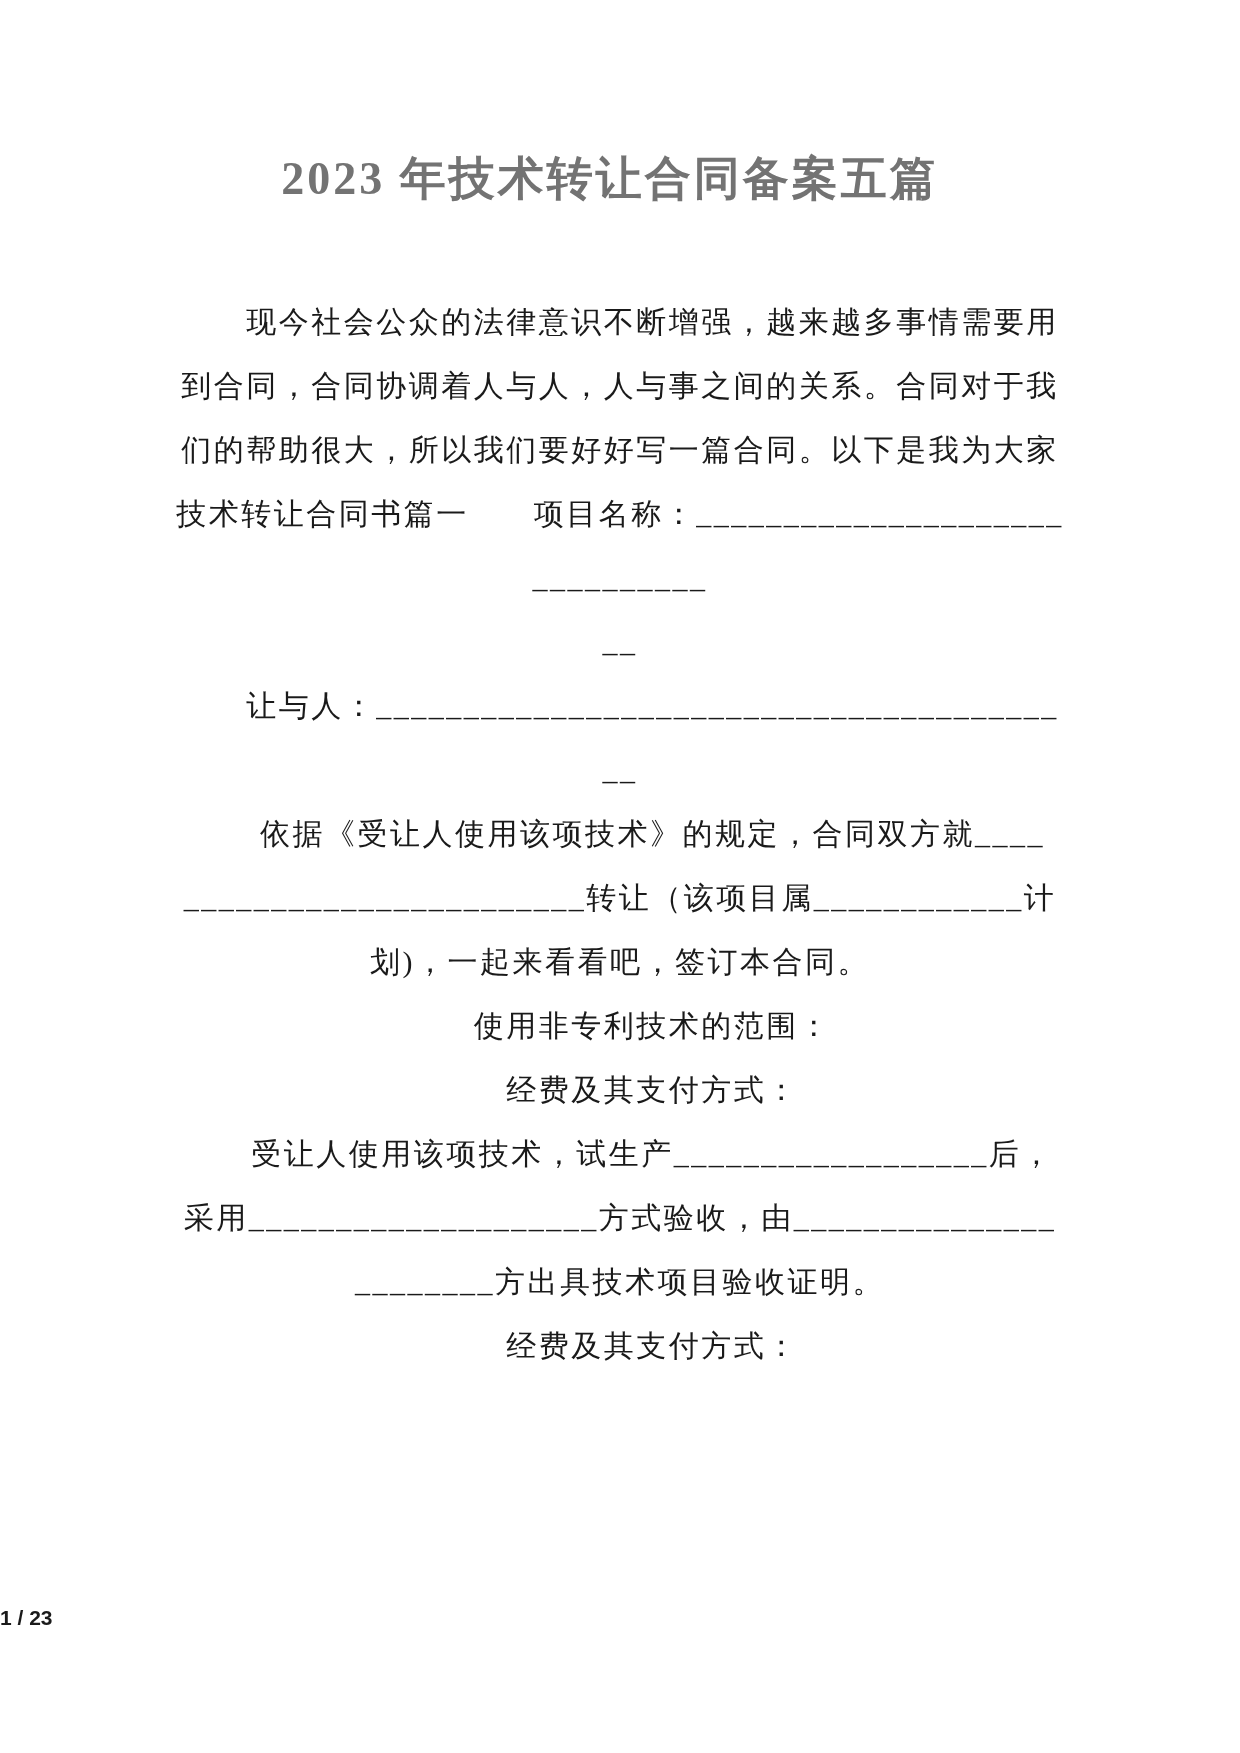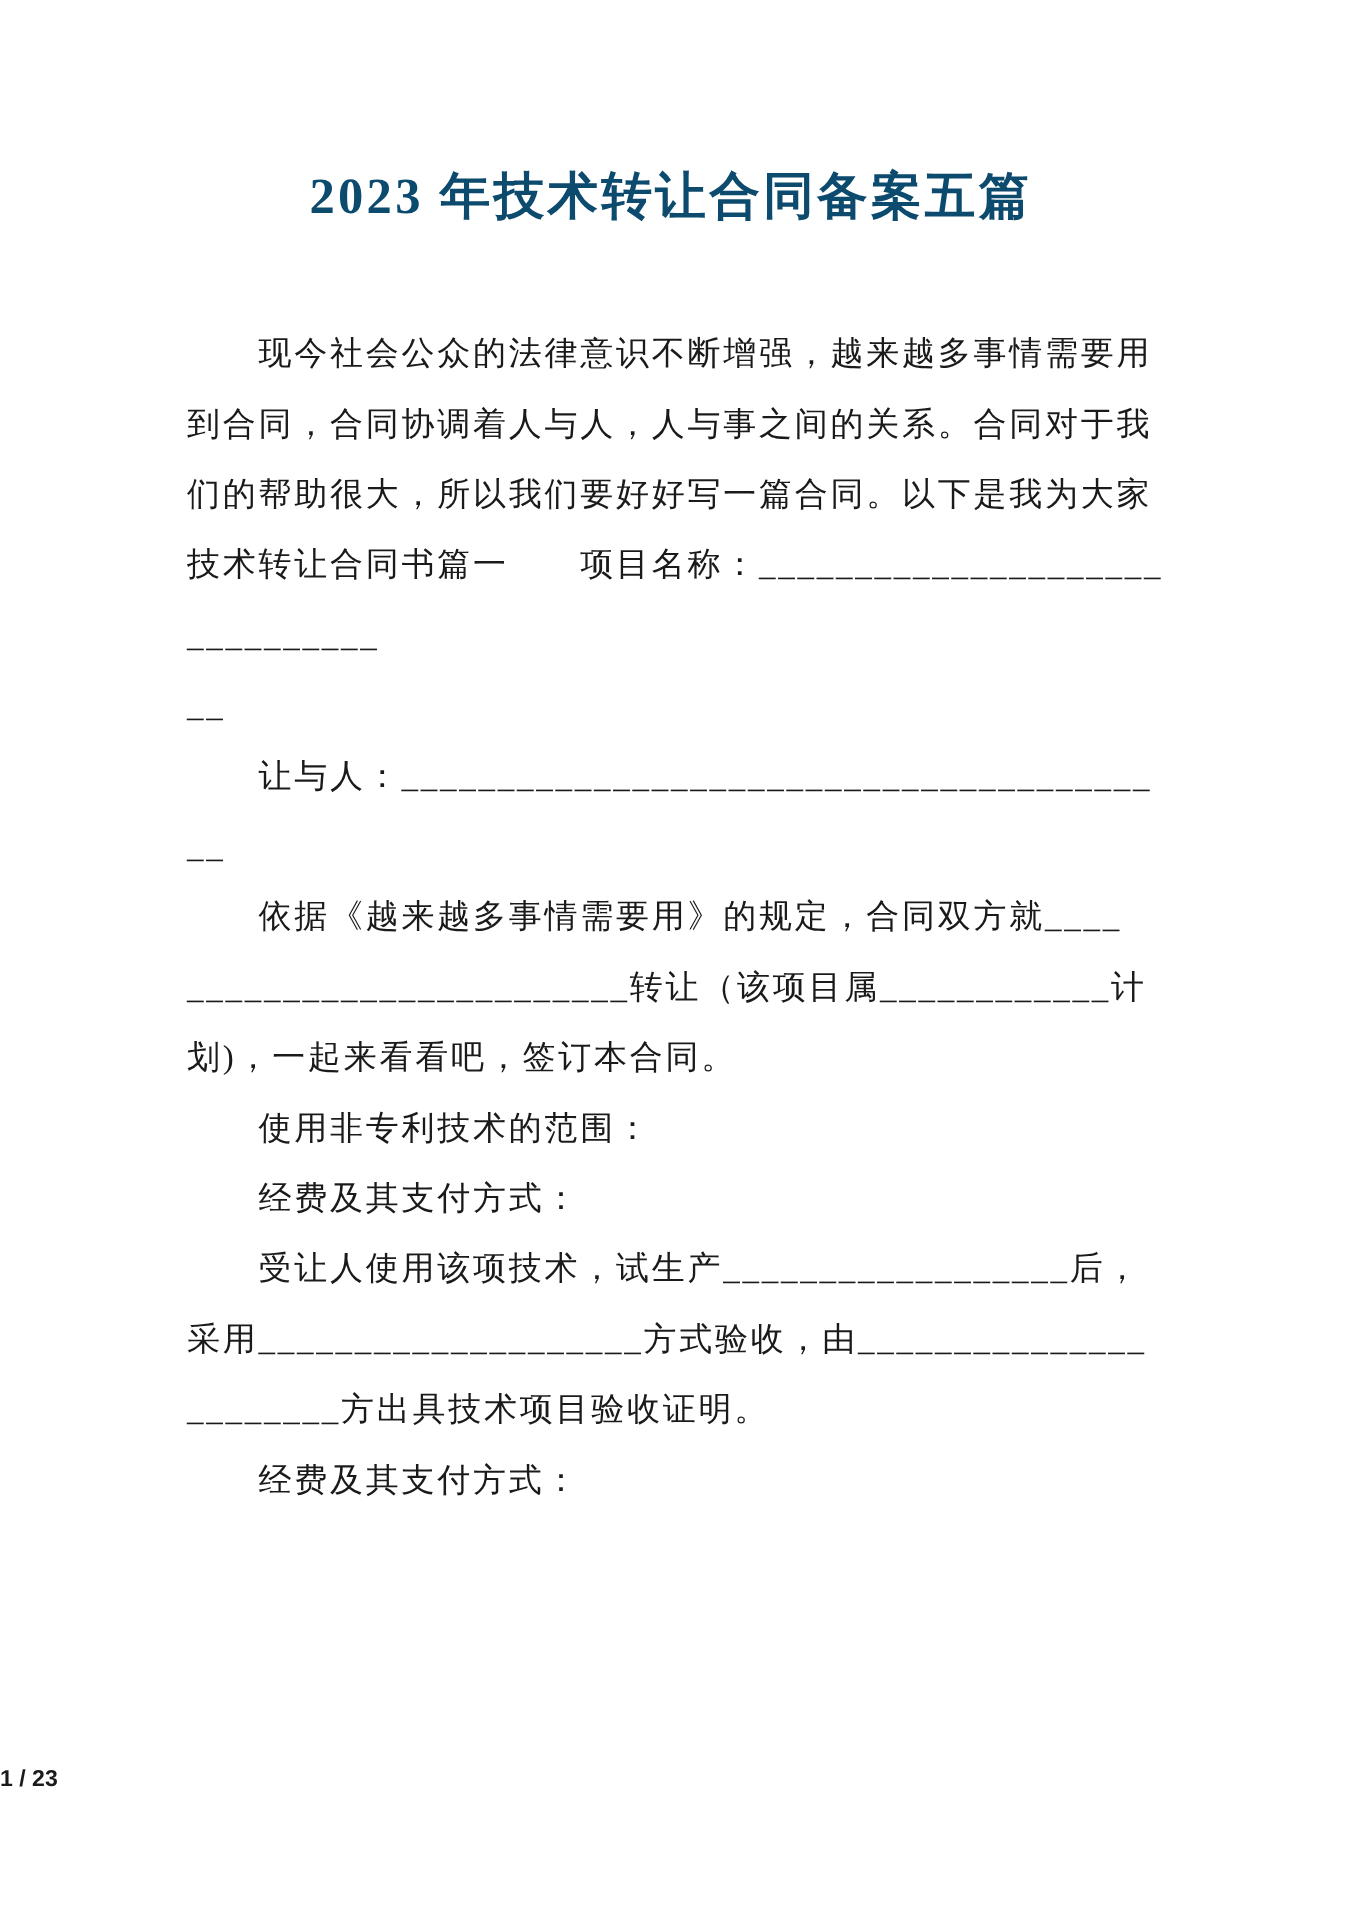--- a/index.html
+++ b/index.html
@@ -18,37 +18,38 @@
   .doc-title {
     position: absolute;
     top: 143px;
     left: 170px;
     width: 880px;
     text-align: center;
     font-size: 46px;
     line-height: 72px;
     font-weight: 600;
     letter-spacing: 3px;
-    color: #0c4a6e;
+    color: #737373;
     white-space: pre;
   }
   .doc-body {
     position: absolute;
     top: 290px;
     left: 170px;
     width: 900px;
     color: #1A1A1A;
     font-size: 30px;
     letter-spacing: 2.5px;
     line-height: 64px;
   }
   .line {
     height: 64px;
     white-space: pre;
     overflow: visible;
+    text-align: center;
   }
   .doc-footer {
     position: absolute;
     top: 1603px;
     left: 0;
     width: 1240px;
     text-align: left;
     font-family: "Liberation Sans", "DejaVu Sans", sans-serif;
     font-weight: bold;
     font-size: 21px;
@@ -65,21 +66,21 @@
 
   <div class="doc-body">
     <div class="line">　　现今社会公众的法律意识不断增强，越来越多事情需要用</div>
     <div class="line">到合同，合同协调着人与人，人与事之间的关系。合同对于我</div>
     <div class="line">们的帮助很大，所以我们要好好写一篇合同。以下是我为大家</div>
     <div class="line">技术转让合同书篇一　　项目名称：_____________________</div>
     <div class="line">__________</div>
     <div class="line">__</div>
     <div class="line">　　让与人：_______________________________________</div>
     <div class="line">__</div>
-    <div class="line">　　依据《越来越多事情需要用》的规定，合同双方就____</div>
+    <div class="line">　　依据《受让人使用该项技术》的规定，合同双方就____</div>
     <div class="line">_______________________转让（该项目属____________计</div>
     <div class="line">划)，一起来看看吧，签订本合同。</div>
     <div class="line">　　使用非专利技术的范围：</div>
     <div class="line">　　经费及其支付方式：</div>
     <div class="line">　　受让人使用该项技术，试生产__________________后，</div>
     <div class="line">采用____________________方式验收，由_______________</div>
     <div class="line">________方出具技术项目验收证明。</div>
     <div class="line">　　经费及其支付方式：</div>
   </div>
 

